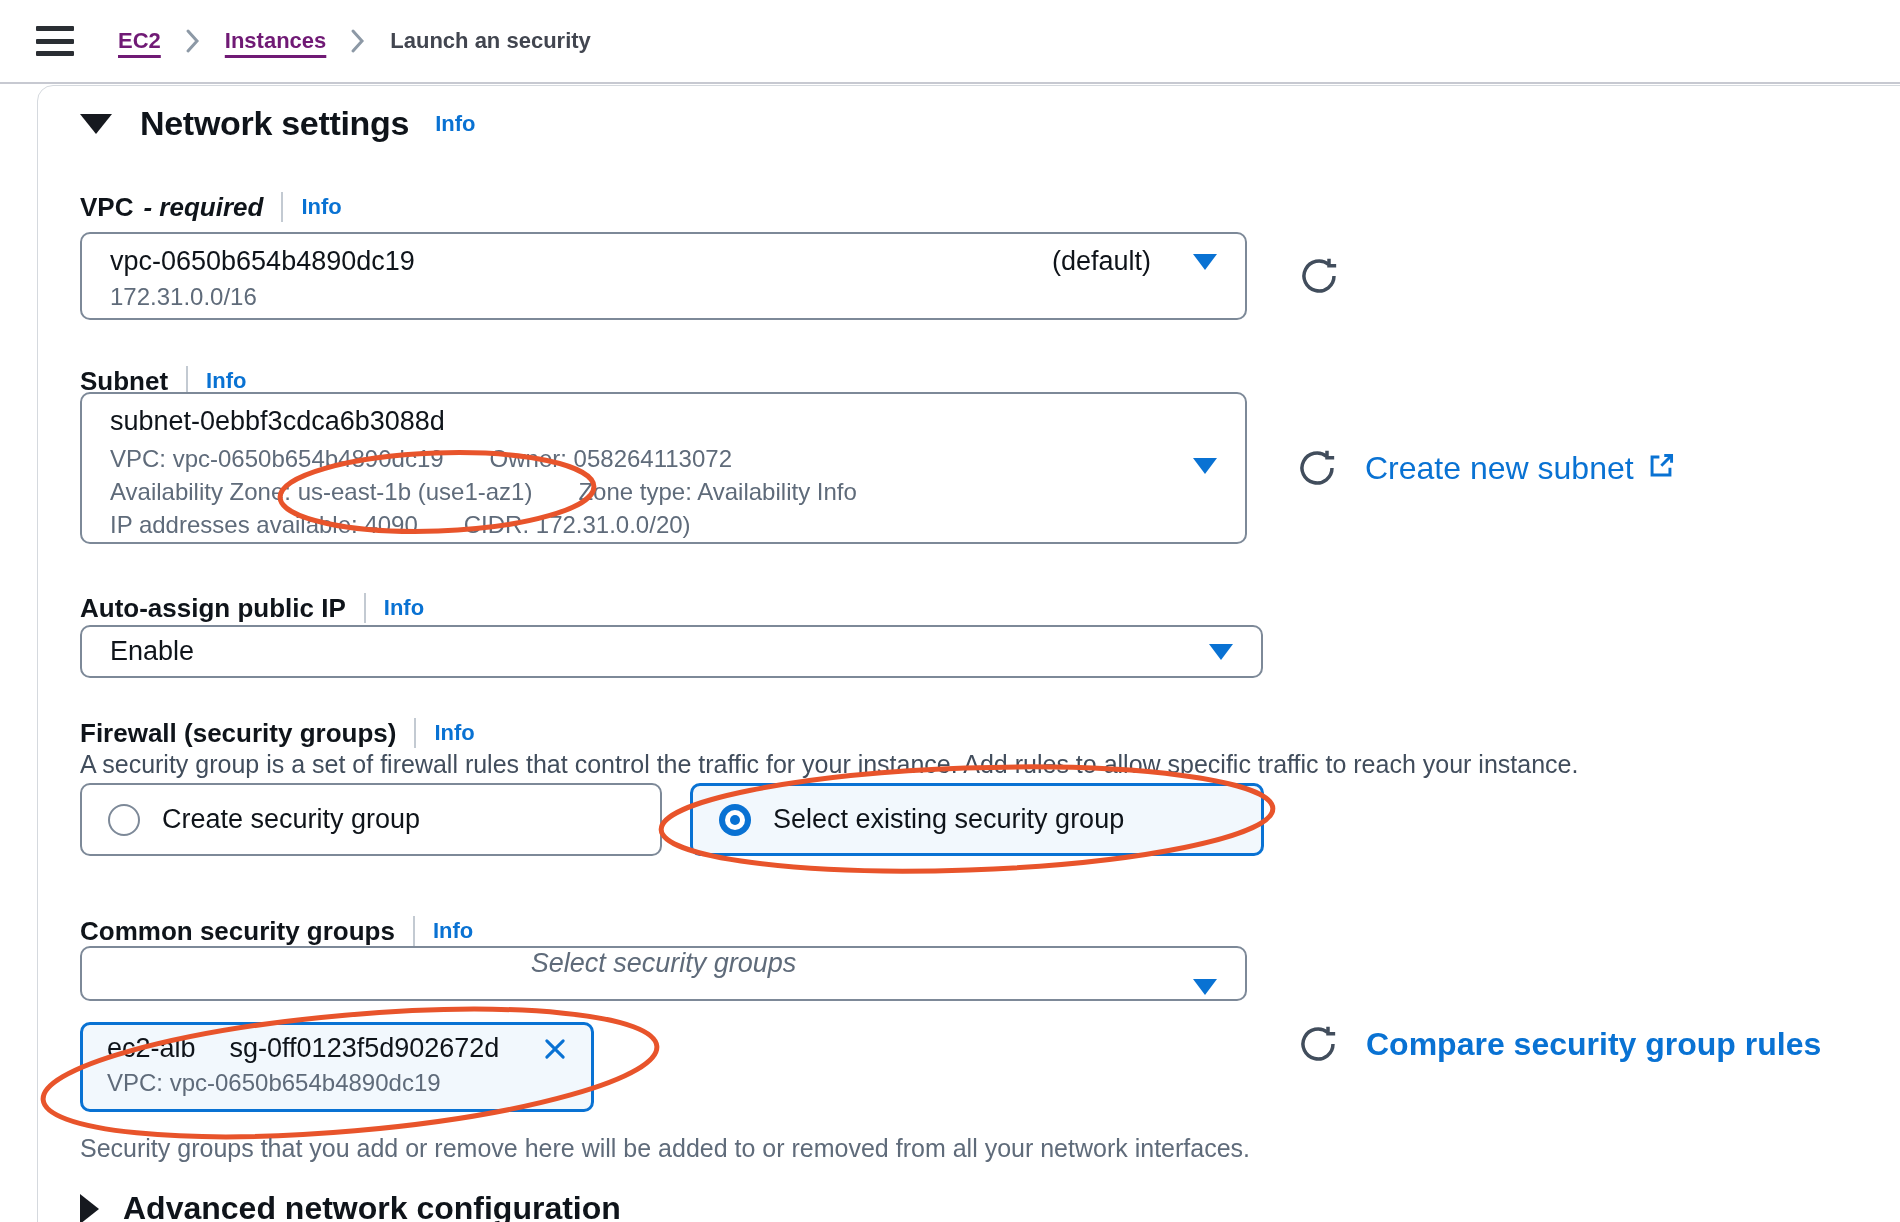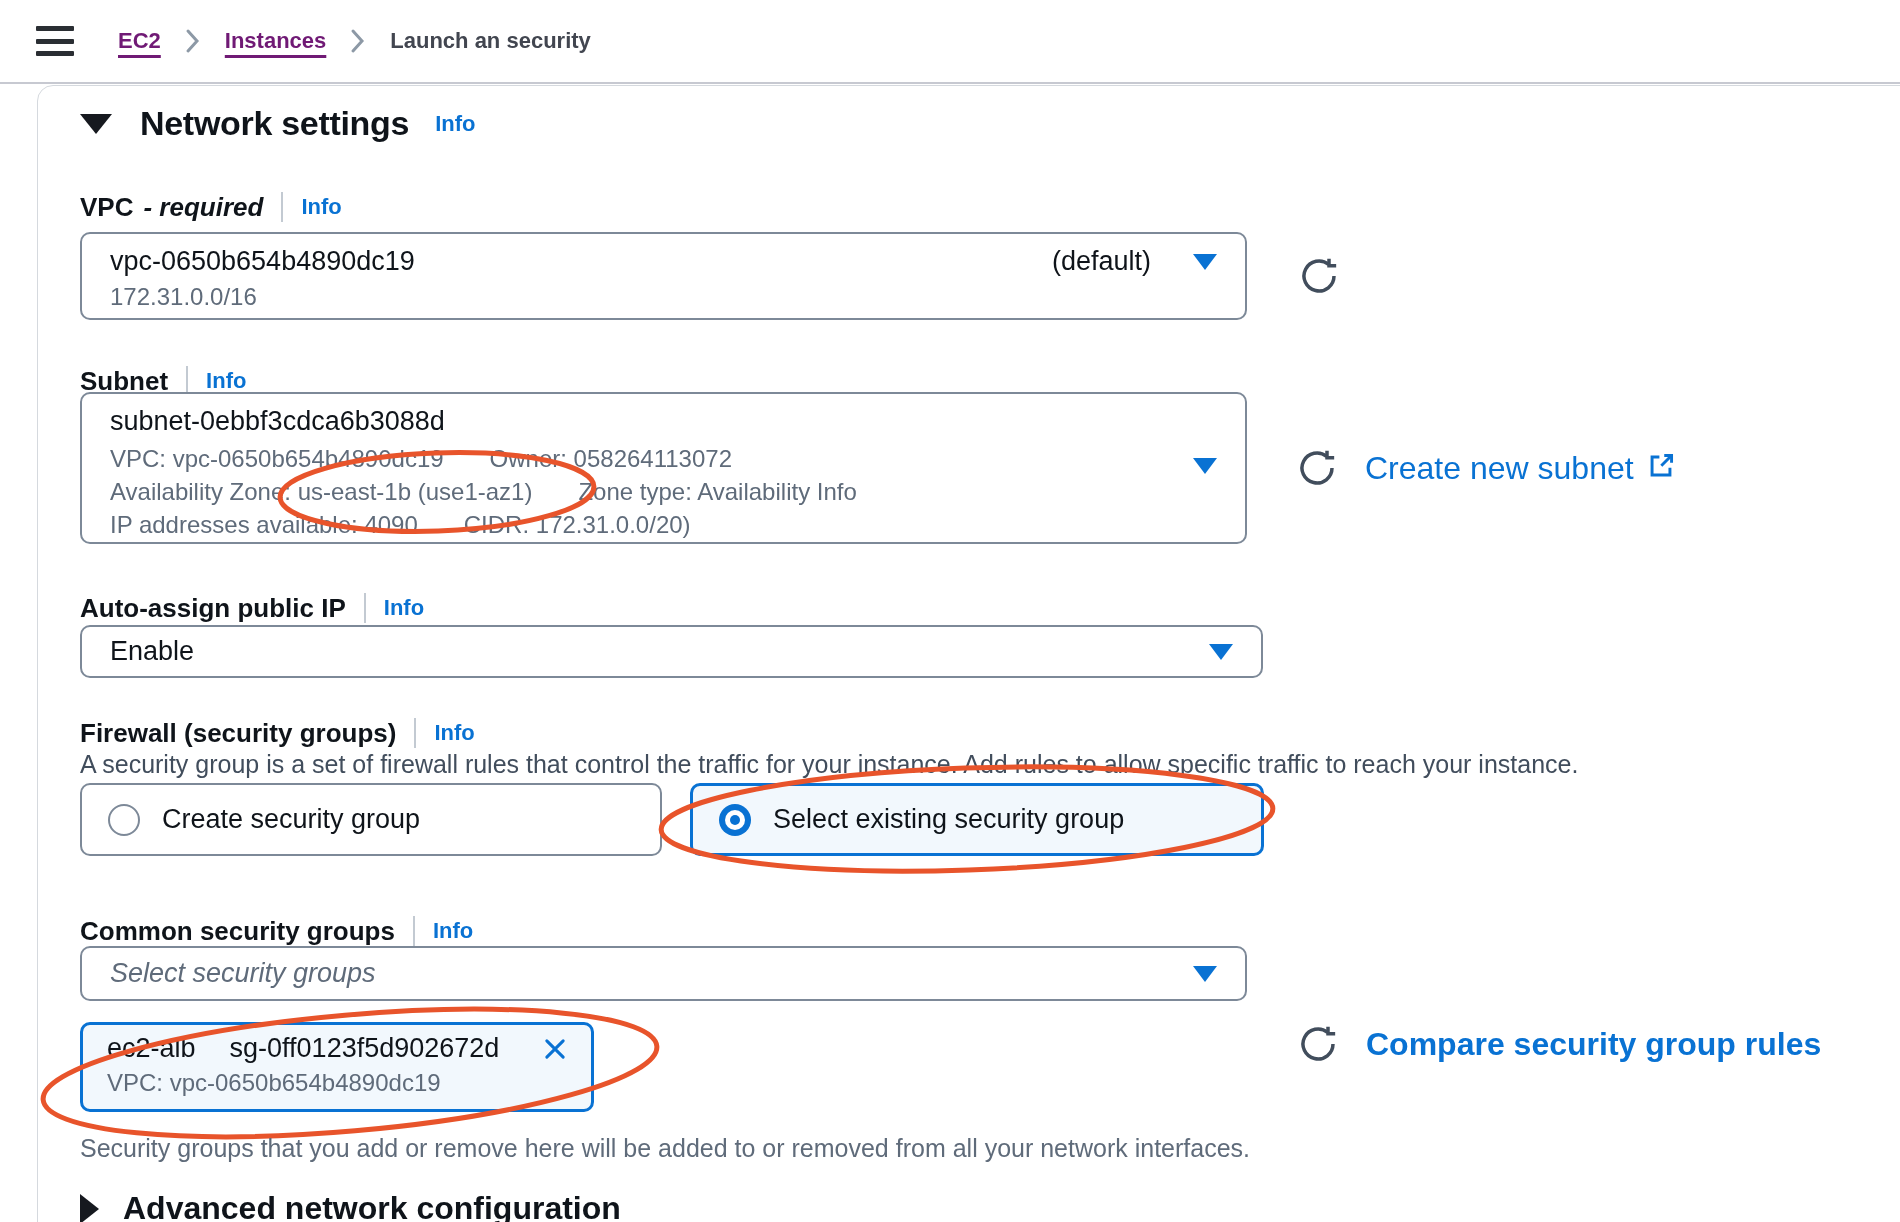--- a/index.html
+++ b/index.html
@@ -55,21 +55,21 @@
 
   .subnet-field { width:1167px; height:152px; padding:12px 28px 0 28px; }
   .subnet-field .field-main { margin-bottom:5px; }
   .sub-line { display:flex; font-size:24px; color:#5f6b7a; line-height:33px; }
   .sub-line span { margin-right:46px; }
   .subnet-field .caret { position:absolute; right:28px; top:64px; }
 
   .enable-field { width:1183px; height:53px; display:flex; align-items:center; padding:0 28px; }
   .enable-field .caret { margin-left:auto; }
 
-  .select-field { width:1167px; height:55px; display:flex; align-items:center; padding:16px 28px; }
+  .select-field { width:1167px; height:55px; display:flex; align-items:center; padding:0 28px;flex-direction:column; }
   .placeholder { font-style:italic; color:#5f6b7a; font-size:27px; }
   .select-field .caret { margin-left:auto; }
 
   
   .side { display:flex; align-items:center; }
   .refresh-btn { width:40px; height:40px; display:flex; align-items:center; justify-content:center;
                  color:#414d5c; cursor:pointer; }
   .action-link { color:#0972d3; font-size:32px; cursor:pointer; margin-left:28px;
                  display:flex; align-items:center; }
   .action-link.bold { font-weight:700; }

